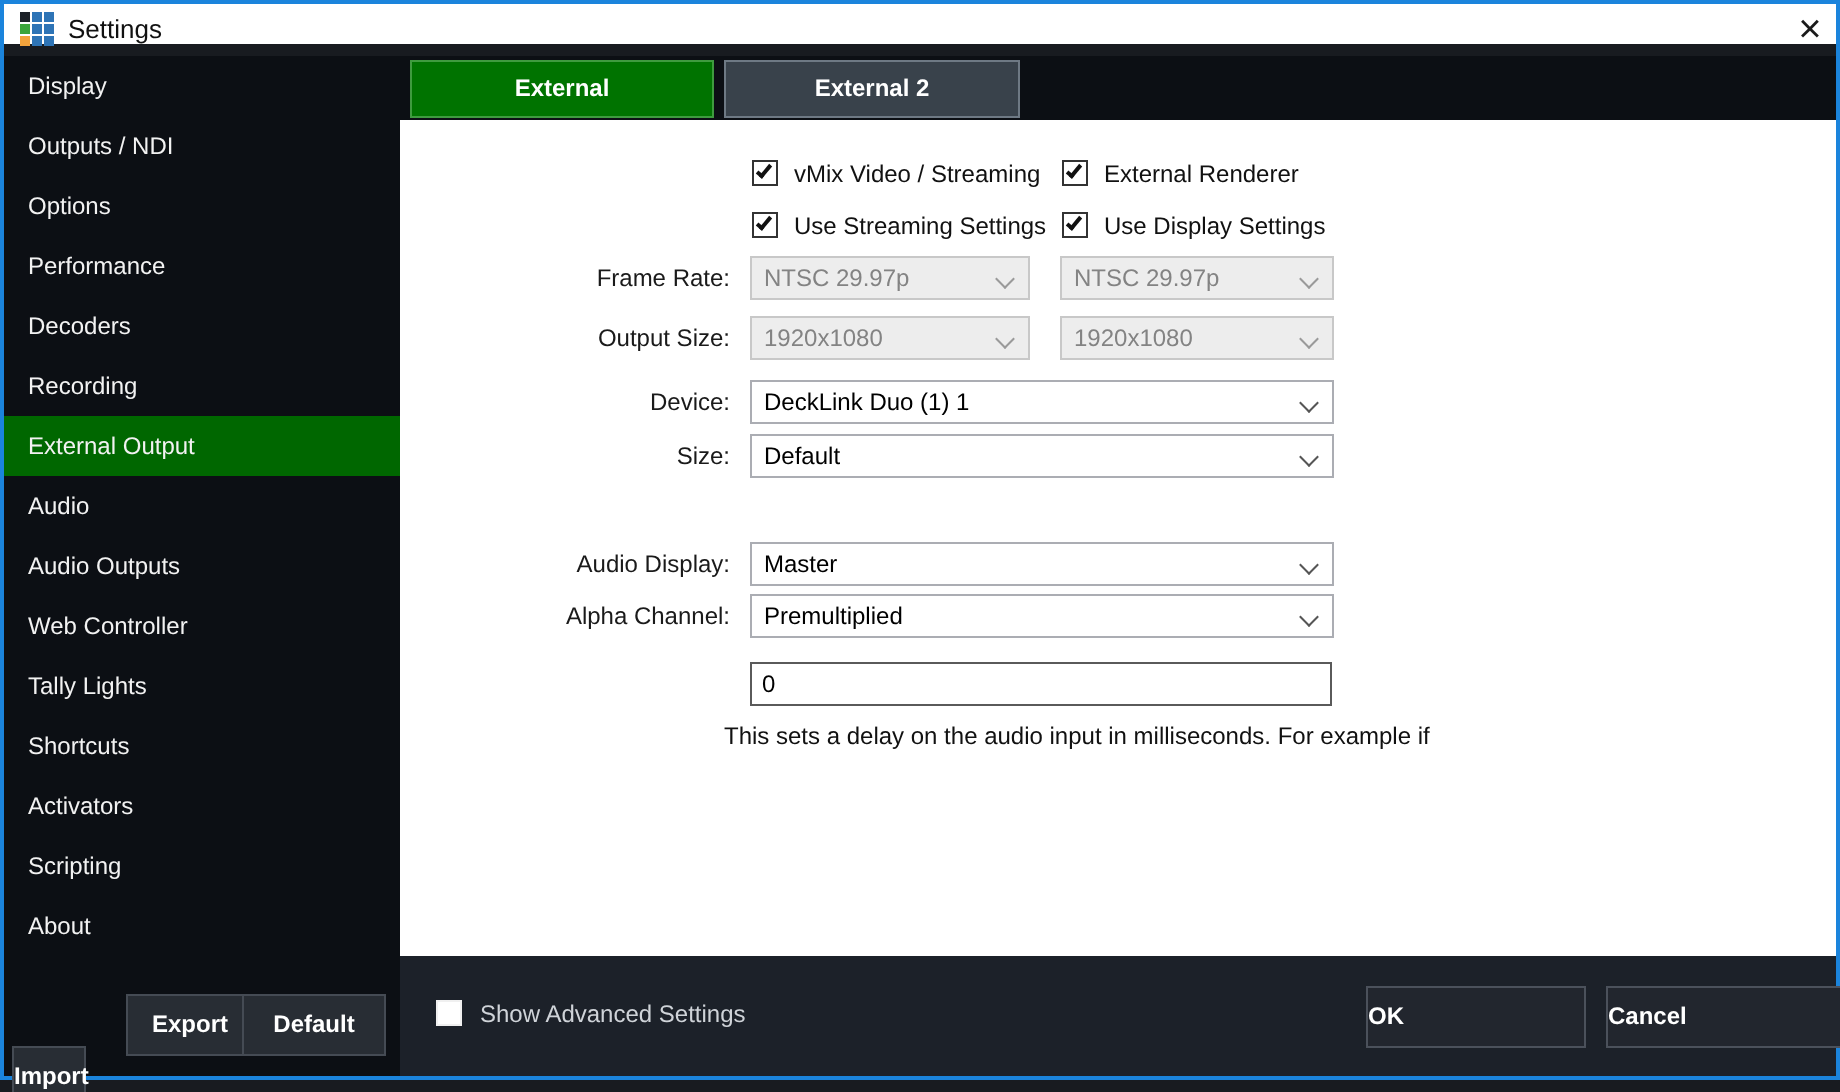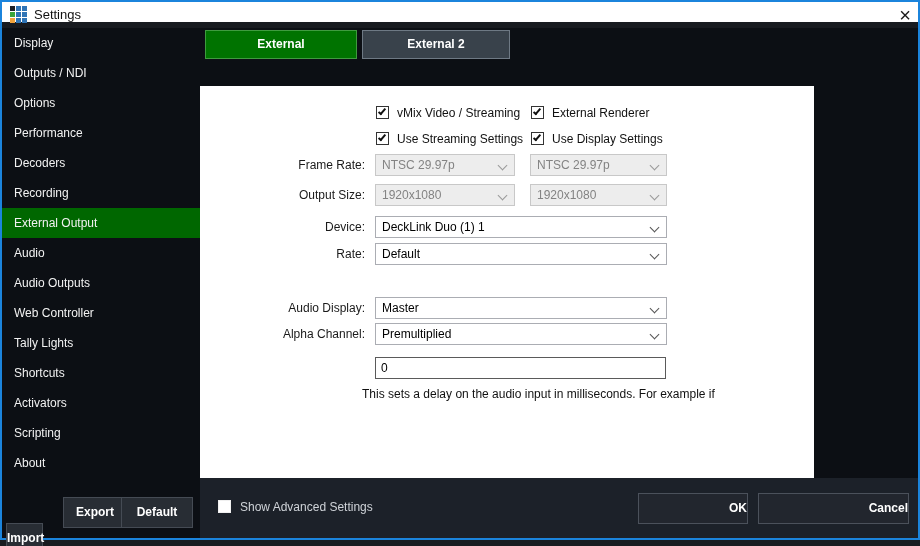--- a/index.html
+++ b/index.html
@@ -39,21 +39,21 @@
   .dark-btn { position:absolute; height:31px; background:#282d34; border:1px solid #454b54;
               color:#fff; font-size:12px; font-weight:bold; text-align:center; line-height:29px; cursor:default; }
 
   
   .tab { position:absolute; top:2px; height:29px; font-size:12px; font-weight:bold; color:#fff;
          text-align:center; line-height:27px; background:var(--tab_inactive_bg,#39424b);
          border:1px solid var(--tab_inactive_border,#6e7984); cursor:default; }
   .tab.active { background:var(--tab_active_bg,#007300); border-color:var(--tab_active_border,#3f9b3f); }
 
   
-  .content { position:absolute; left:198px; top:32px; width:614px; height:418px; background:#ffffff;margin-top:26px; }
+  .content { position:absolute; left:198px; top:32px; width:718px; height:418px; background:#ffffff; }
 
   .checkbox { position:absolute; width:13px; height:13px; background:#fff; border:1px solid #333; }
   .checkbox .check { display:none; position:absolute; left:3px; top:0px; width:4px; height:8px;
                      border-right:2px solid #111; border-bottom:2px solid #111; transform:rotate(40deg); }
   .checkbox.checked .check { display:block; }
   .cb-label { position:absolute; font-size:12px; color:#111; line-height:14px; }
 
   .flabel { position:absolute; left:0; width:165px; text-align:right; font-size:12px;
             color:#1a1a1a; height:22px; line-height:22px; }
 
@@ -67,21 +67,21 @@
   .text-input { position:absolute; height:22px; border:1px solid #5a5a5a; font-size:12px;
                 padding:0 0 0 5px; font-family:"Liberation Sans",sans-serif; color:#000; outline:none; }
 
   .help { position:absolute; left:162px; top:300px; width:360px; font-size:12px; color:#111; line-height:16px; }
 
   
   .footer { position:absolute; left:198px; top:450px; width:718px; height:60px; background:var(--footer_bg,#1c2129); }
   .adv-checkbox { position:absolute; left:18px; top:22px; width:13px; height:13px; background:#fff; border:1px solid #f0f0f0; }
   .adv-label { position:absolute; left:40px; top:22px; font-size:12px; color:#cfd3d8; line-height:14px; }
   .footer-btn { position:absolute; top:15px; height:31px; background:#22262e; border:1px solid #4b515b;
-                color:#fff; font-size:12px; font-weight:bold; text-align:right; line-height:29px; cursor:default; }
+                color:#fff; font-size:12px; font-weight:bold; text-align:left; line-height:29px; cursor:default;margin-left:45px; }
 </style>
 </head>
 <body>
 
 <div class="border b-top"></div>
 <div class="border b-left"></div>
 <div class="border b-right"></div>
 <div class="border b-bottom"></div>
 <div class="below-strip"></div>
 
@@ -167,21 +167,21 @@
       <span>1920x1080</span>
       <span class="chev"></span>
     </div>
 
     <div class="flabel" style="top:130px">Device:</div>
     <div class="dd" style="left:175px;top:130px;width:292px">
       <span>DeckLink Duo (1) 1</span>
       <span class="chev"></span>
     </div>
 
-    <div class="flabel" style="top:157px">Rate:</div>
+    <div class="flabel" style="top:157px">Size:</div>
     <div class="dd" style="left:175px;top:157px;width:292px">
       <span>Default</span>
       <span class="chev"></span>
     </div>
 
     <div class="flabel" style="top:211px">Audio Display:</div>
     <div class="dd" style="left:175px;top:211px;width:292px">
       <span>Master</span>
       <span class="chev"></span>
     </div>

